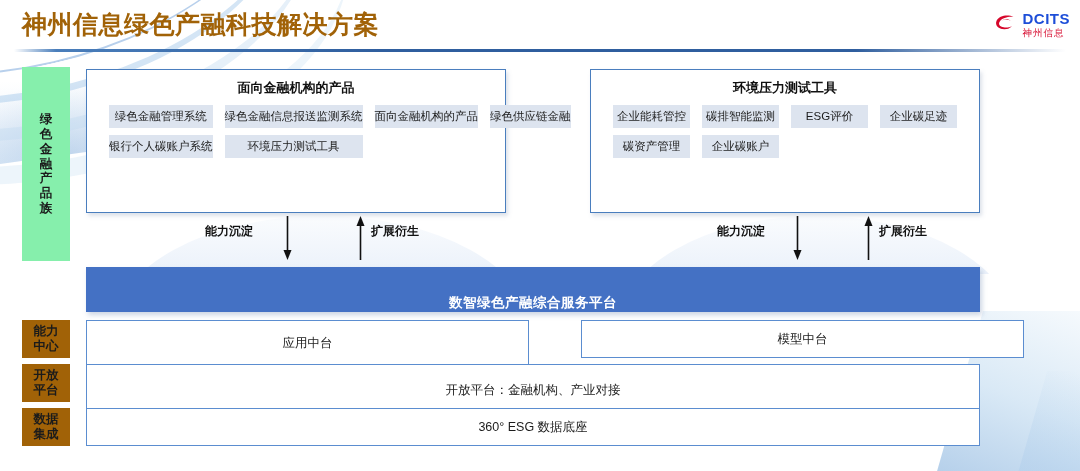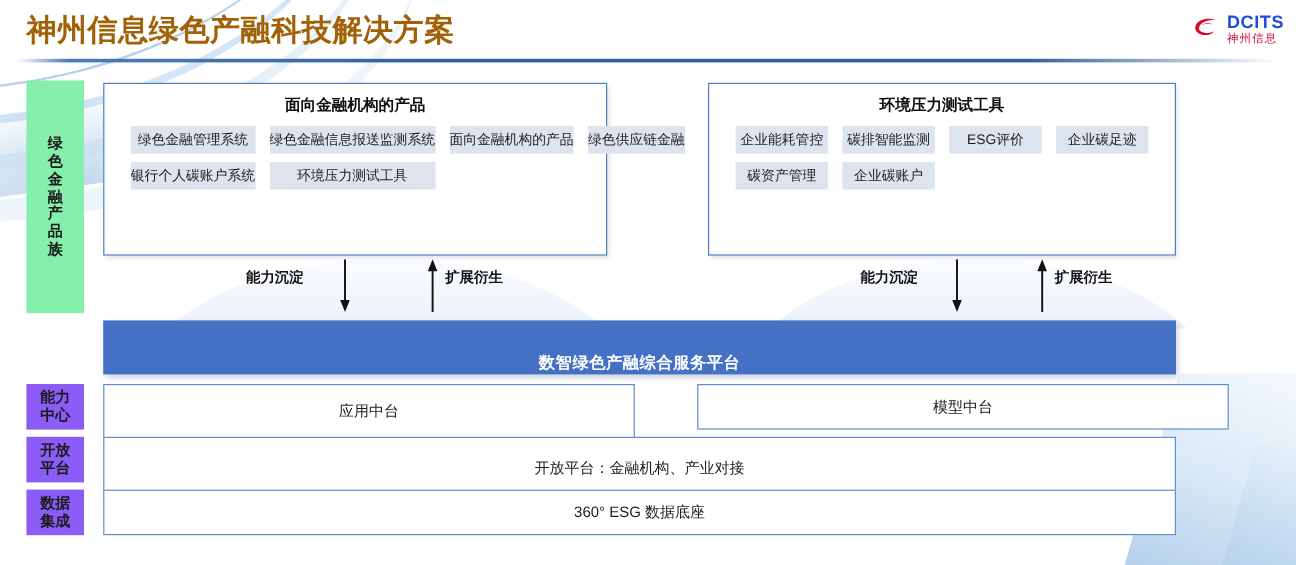--- a/index.html
+++ b/index.html
@@ -56,21 +56,21 @@
     position:absolute;left:22px;top:67px;width:48px;height:194px;
     background:#86efac;
     display:flex;align-items:center;justify-content:center;
   }
   .rail-blue span{
     font-size:12.5px;font-weight:bold;line-height:1.18;color:#1b1b1b;
     text-align:center;width:22px;word-break:break-all;
   }
   .rail-peach{
     position:absolute;left:22px;width:48px;
-    background:#8b5cf6;display:flex;align-items:center;justify-content:center;
+    background:#a16207;display:flex;align-items:center;justify-content:center;
   }
   .rail-peach span{
     font-size:12.5px;font-weight:bold;line-height:1.2;color:#1b1b1b;
     text-align:center;width:26px;word-break:break-all;
   }
   .rp1{top:320px;height:38px;}
   .rp2{top:364px;height:38px;}
   .rp3{top:408px;height:38px;}
 
   

